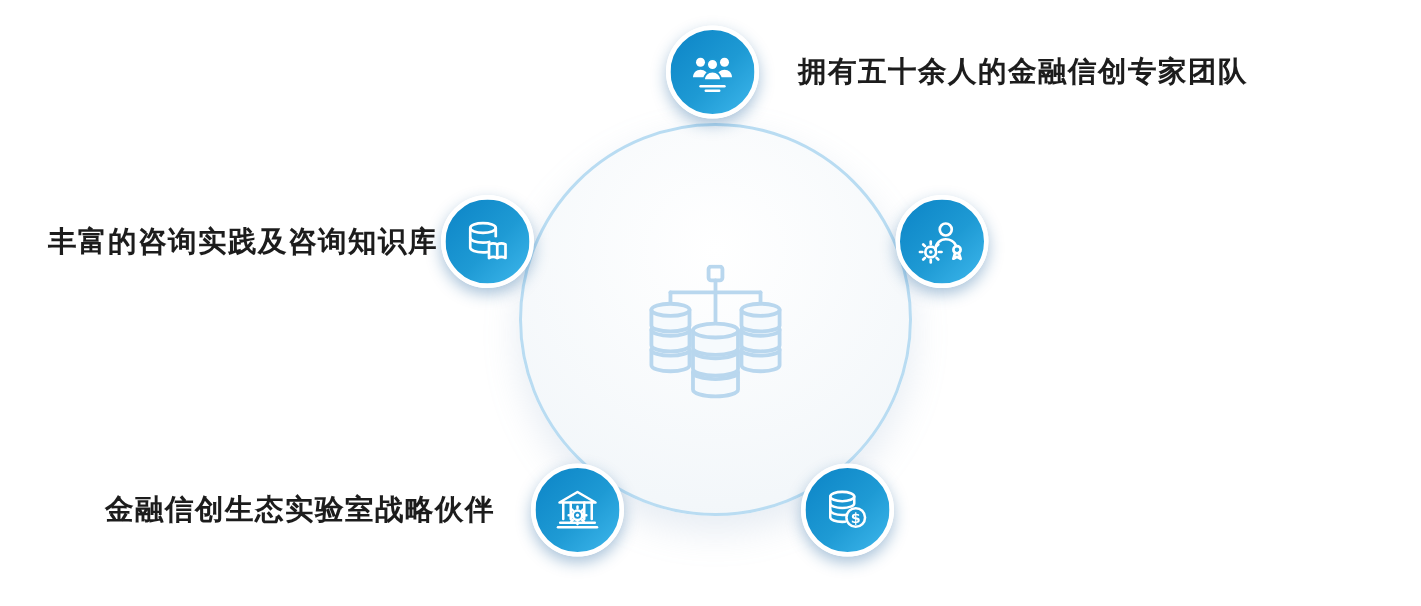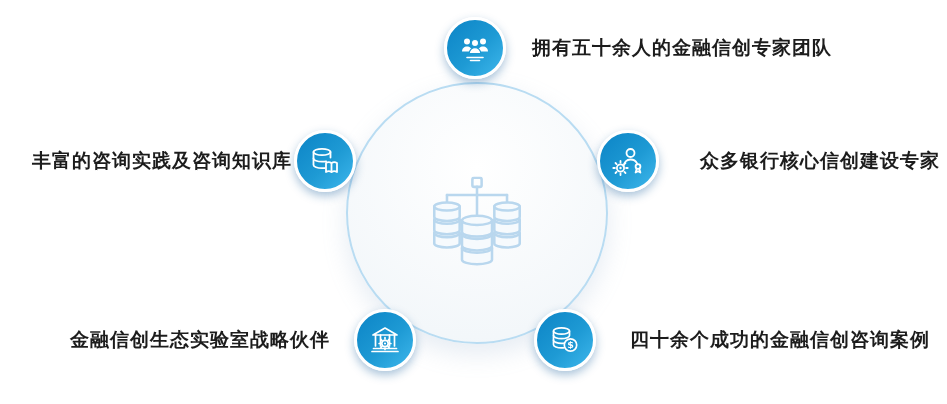--- a/index.html
+++ b/index.html
@@ -143,21 +143,20 @@
     <svg width="36" height="36" viewBox="0 0 36 36" fill="none" stroke="#ffffff" stroke-width="1.8" stroke-linecap="round" stroke-linejoin="round">
       <circle cx="20.5" cy="10" r="4"></circle>
       <path d="M13.5 23.5c0.4-4.3 3.3-7 7-7 2.9 0 5.4 1.5 6.6 3.9"></path>
       <circle cx="10.5" cy="25" r="3.6"></circle>
       <circle cx="10.5" cy="25" r="1.2" fill="#ffffff" stroke="none"></circle>
       <path d="M10.5 19.6v-1.6M10.5 30.4V32M4.9 25H3.3M16.1 25h1.6M6.6 21.1l-1.1-1.1M14.4 28.9l1.1 1.1M6.6 28.9l-1.1 1.1M14.4 21.1l1.1-1.1"></path>
       <circle cx="28" cy="23.5" r="2.4"></circle>
       <path d="M26.8 25.5l-1.2 4 2.4-1.3 2.4 1.3-1.2-4"></path>
     </svg>
   </div>
-  <div class="label label-upper-right">众多银行核心信创建设专家</div>
 
   <div class="node node-lower-left">
     <svg width="36" height="36" viewBox="0 0 36 36" fill="none" stroke="#ffffff" stroke-width="1.7" stroke-linecap="round" stroke-linejoin="round">
       <path d="M6 13L18 6l12 7z"></path>
       <path d="M8.5 13v11M13.5 13v11M22.5 13v11M27.5 13v11"></path>
       <path d="M6.5 26.5h23"></path>
       <path d="M5 29.5h26"></path>
       <circle cx="18" cy="21.5" r="3.2" fill="#1e96d3"></circle>
       <circle cx="18" cy="21.5" r="1.1" fill="#ffffff" stroke="none"></circle>
       <path d="M18 16.9v-1.3M18 26.1v1.3M13.4 21.5h-1.3M22.6 21.5h1.3M14.8 18.3l-0.9-0.9M21.2 24.7l0.9 0.9M14.8 24.7l-0.9 0.9M21.2 18.3l0.9-0.9"></path>
@@ -168,15 +167,14 @@
   <div class="node node-lower-right">
     <svg width="36" height="36" viewBox="0 0 36 36" fill="none" stroke="#ffffff" stroke-width="1.7" stroke-linecap="round" stroke-linejoin="round">
       <ellipse cx="14.5" cy="9" rx="8" ry="3.1"></ellipse>
       <path d="M6.5 9v4.6c0 1.7 3.6 3.1 8 3.1s8-1.4 8-3.1V9"></path>
       <path d="M6.5 13.6v4.6c0 1.7 3.6 3.1 8 3.1 1 0 2-.07 2.9-.2"></path>
       <path d="M6.5 18.2v4.6c0 1.7 3.6 3.1 8 3.1.7 0 1.4-.03 2-.1"></path>
       <circle cx="23.5" cy="23" r="6.2" fill="#1e96d3"></circle>
       <text x="23.5" y="26.4" text-anchor="middle" font-size="9.5" font-weight="bold" fill="#ffffff" stroke="none" font-family="DejaVu Sans, sans-serif">$</text>
     </svg>
   </div>
-  <div class="label label-lower-right">四十余个成功的金融信创咨询案例</div>
 
 </div>
 
 </body></html>

